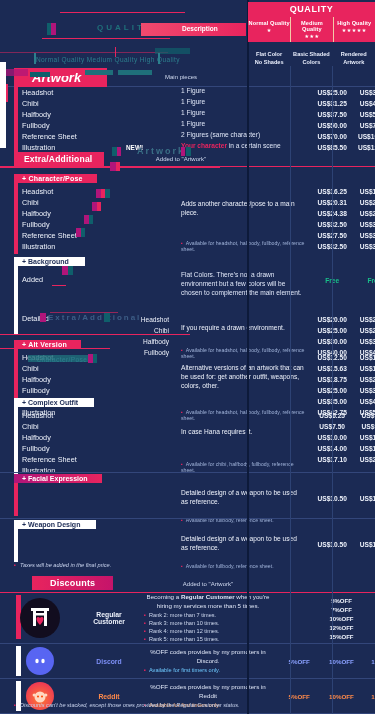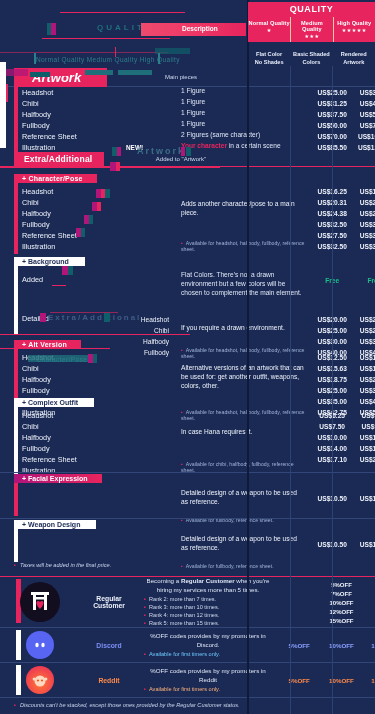--- a/index.html
+++ b/index.html
@@ -443,20 +443,24 @@
       </div>
       <div class="c-price" style="padding-top:8px;">US$10.50</div>
       <div class="c-price" style="padding-top:8px;">US$14.00</div>
 
     </div>
   </div>
 
   <div style="position:absolute;left:6px;top:562px;" class="footnote">Taxes will be added in the final price.</div>
 
   <div class="tbl" style="top:576px;">
+    <div style="position:relative;height:16px;">
+      <div class="hdr-pill" style="position:absolute;left:32px;top:0;font-size:9px;padding:2px 18px;background:linear-gradient(90deg,#e8245e,#c5146a);">Discounts</div>
+      <div class="mainpieces" style="position:absolute;left:140px;top:5px;width:136px;">Added to "Artwork"</div>
+    </div>
     <div class="hline" style="background:#e8245e;"></div>
 
     <div class="disc-row" style="position:relative;">
       <div style="position:absolute;left:16px;top:2px;width:5px;height:44px;background:#e8245e;"></div>
       <div class="disc-logo">
         <div class="badge" style="background:#120d1f;position:relative;">
           <svg width="30" height="30" viewBox="0 0 30 30" aria-hidden="true">
             <rect x="6" y="5" width="18" height="3" fill="#fff"></rect>
             <rect x="8" y="8" width="3" height="15" fill="#fff"></rect>
             <rect x="19" y="8" width="3" height="15" fill="#fff"></rect>

